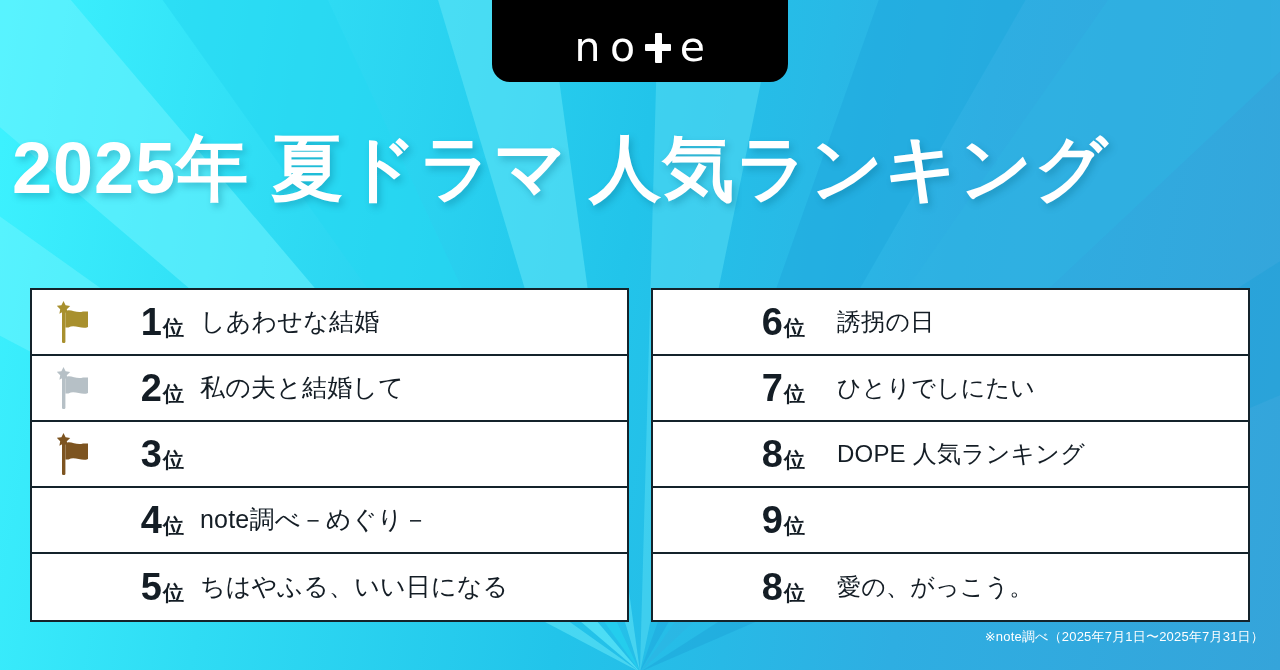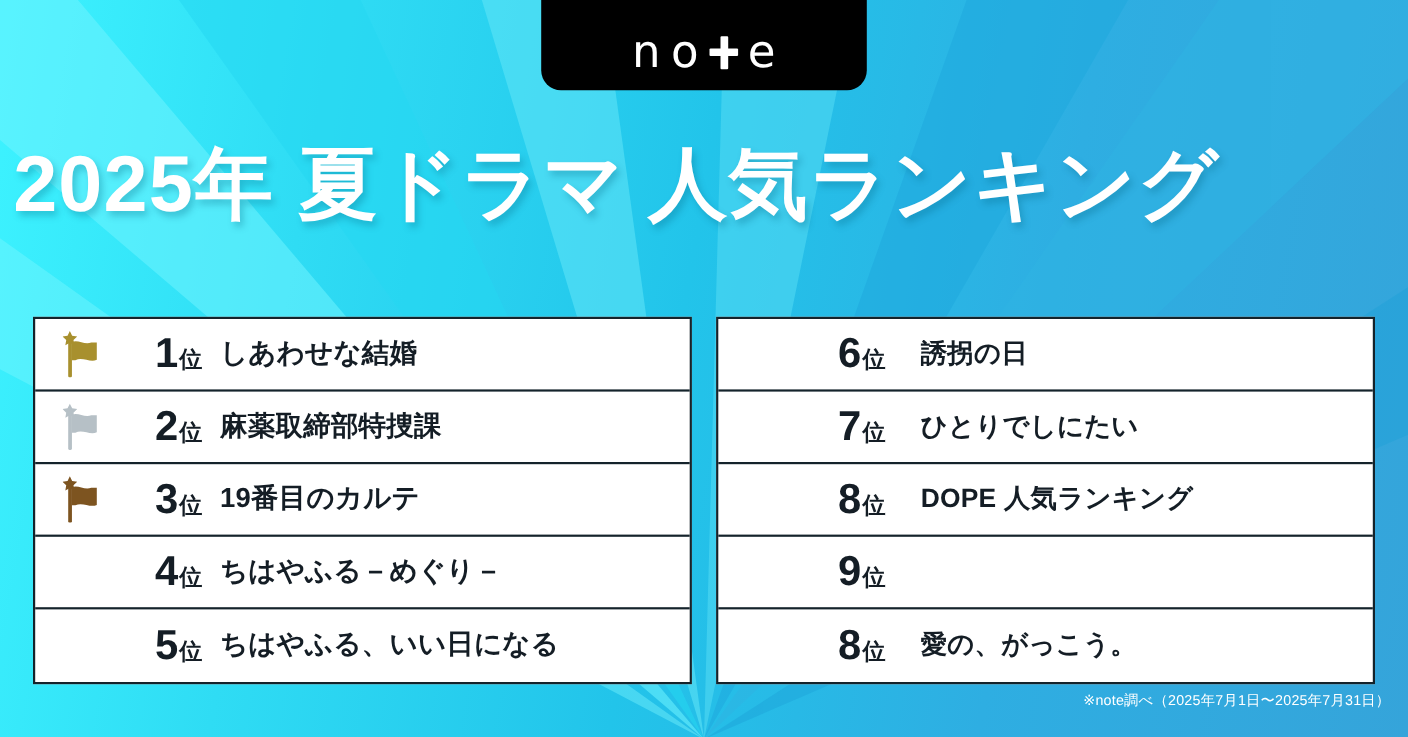--- a/index.html
+++ b/index.html
@@ -145,21 +145,21 @@
     font-size: 21px;
     font-weight: bold;
     line-height: 1;
     margin-left: 2px;
   }
 
   .rank-title {
     margin-left: 16px;
     color: #141d25;
     font-size: 25px;
-    font-weight: bold;
+    font-weight: normal;
     line-height: 1.1;
     letter-spacing: 0.2px;
     white-space: nowrap;
     overflow: hidden;
   }
   .rank-card.right .rank-title { font-size: 24px; margin-left: 32px; }
 
   
   .footnote {
     position: absolute;
@@ -227,43 +227,42 @@
             <svg width="34" height="44" viewBox="0 0 34 44" aria-hidden="true">
               <polygon points="6.5,1 8.6,5.2 13.2,5.9 9.8,9.2 10.6,13.8 6.5,11.6 2.4,13.8 3.2,9.2 -0.2,5.9 4.4,5.2" fill="#b6c0c6"></polygon>
               <rect x="5" y="9" width="3.4" height="34" rx="1.2" fill="#b6c0c6"></rect>
               <path d="M8.4 11 C14 8.5 20 14 26 11.4 L31 11.4 L31 27 C25 30 18 24 11.5 27.4 L8.4 27.4 Z" fill="#b6c0c6"></path>
             </svg>
           </div>
           <div class="rank-num-wrap">
             <span class="rank-num">2</span>
             <span class="rank-unit">位</span>
           </div>
-          <div class="rank-title">麻薬取締部特捜課</div>
+          <div class="rank-title">私の夫と結婚して</div>
         </div>
         <div class="rank-row">
           <div class="flag-slot">
             <svg width="34" height="44" viewBox="0 0 34 44" aria-hidden="true">
               <polygon points="6.5,1 8.6,5.2 13.2,5.9 9.8,9.2 10.6,13.8 6.5,11.6 2.4,13.8 3.2,9.2 -0.2,5.9 4.4,5.2" fill="#7d5420"></polygon>
               <rect x="5" y="9" width="3.4" height="34" rx="1.2" fill="#7d5420"></rect>
               <path d="M8.4 11 C14 8.5 20 14 26 11.4 L31 11.4 L31 27 C25 30 18 24 11.5 27.4 L8.4 27.4 Z" fill="#7d5420"></path>
             </svg>
           </div>
           <div class="rank-num-wrap">
             <span class="rank-num">3</span>
             <span class="rank-unit">位</span>
           </div>
-          <div class="rank-title">19番目のカルテ</div>
         </div>
         <div class="rank-row">
           <div class="flag-slot"></div>
           <div class="rank-num-wrap">
             <span class="rank-num">4</span>
             <span class="rank-unit">位</span>
           </div>
-          <div class="rank-title">ちはやふる－めぐり－</div>
+          <div class="rank-title">note調べ－めぐり－</div>
         </div>
         <div class="rank-row">
           <div class="flag-slot"></div>
           <div class="rank-num-wrap">
             <span class="rank-num">5</span>
             <span class="rank-unit">位</span>
           </div>
           <div class="rank-title">ちはやふる、いい日になる</div>
         </div>
       </div>

